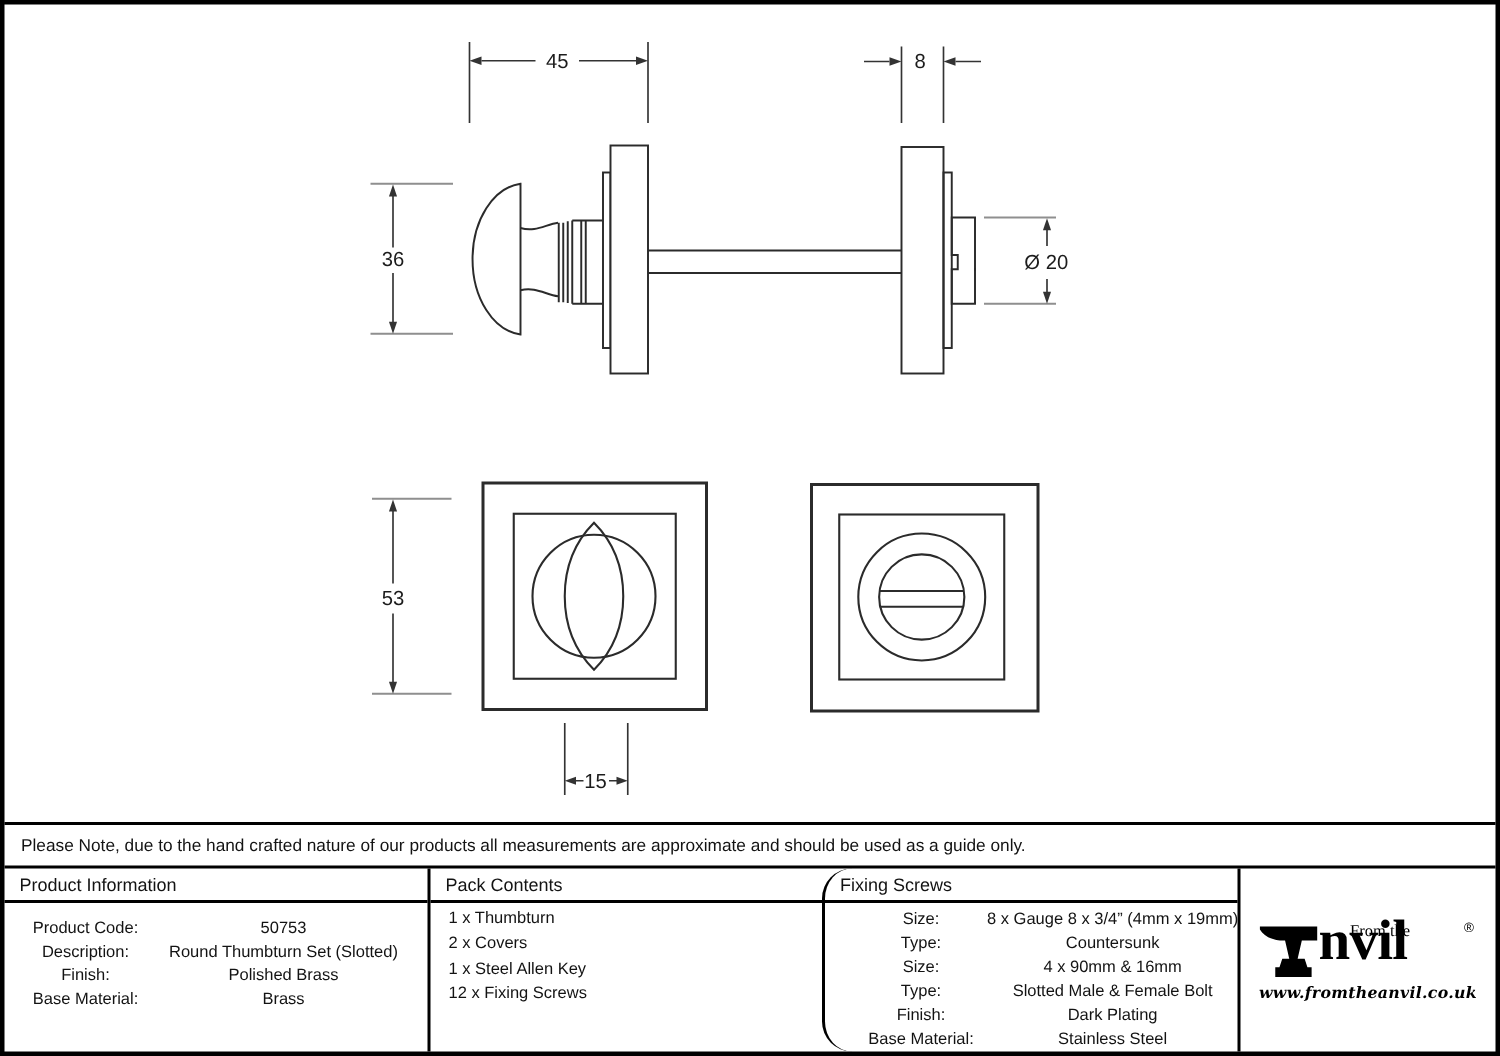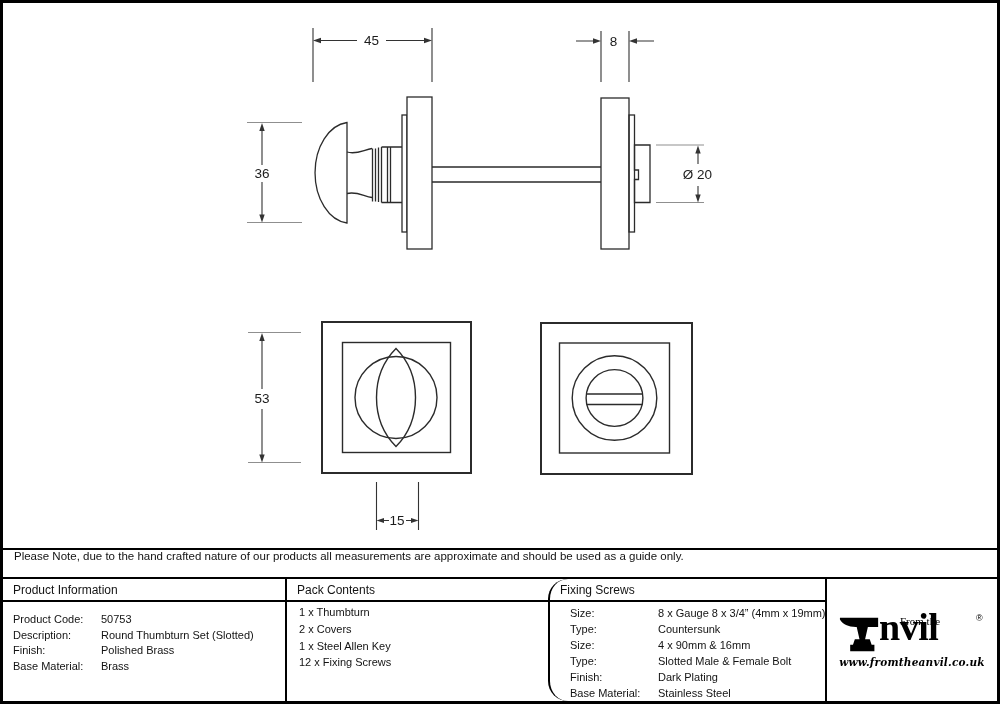--- a/index.html
+++ b/index.html
@@ -6,36 +6,36 @@
   body{
     width:1000px;height:704px;position:relative;background:#fff;
     font-family:"Liberation Sans",sans-serif;color:#131313;overflow:hidden;
   }
   .frame{position:absolute;inset:0;border:3px solid #000;pointer-events:none;z-index:6;}
   svg.drawing{position:absolute;top:0;left:0;font-family:"Liberation Sans",sans-serif;}
   svg.drawing text{fill:#1c1c1c;font-size:13.5px;}
 
   .bottom{position:absolute;left:3px;right:3px;top:548px;bottom:3px;display:flex;flex-direction:column;z-index:2;}
   .note-bar{height:31px;box-sizing:border-box;border-top:2px solid #000;border-bottom:2px solid #000;
-    display:flex;align-items:flex-start;padding:0 11px;font-size:11.5px;}
+    display:flex;align-items:center;padding:0 11px;font-size:11.5px;}
   .tables{flex:1;display:flex;min-height:0;}
   .col{box-sizing:border-box;}
   .col + .col{border-left:2px solid #000;}
   .col1{width:282px;}
   .col2{width:263px;}
   .col3{width:277px;border-radius:20px;}
   .col4{flex:1;display:flex;align-items:center;justify-content:center;}
   .col-header{height:23px;box-sizing:border-box;border-bottom:2px solid #000;
     display:flex;align-items:center;padding:0 10px;font-size:12px;}
   .kv{display:grid;grid-template-columns:88px 1fr;align-content:start;font-size:11px;}
   .body1{padding:10px 8px 0 10px;line-height:15.5px;}
   .body3{padding:3px 4px 0 20px;line-height:16.1px;}
   .body2{padding:2px 8px 0 12px;font-size:11px;line-height:16.8px;}
   .body2 div{white-space:nowrap;}
-  .kv span{white-space:nowrap;}
+  .kv span{white-space:nowrap;text-align:center;}
 
   .logo{position:relative;width:154px;height:60px;}
   .anvil-mark{position:absolute;left:4px;top:6px;width:41px;height:37px;}
   .from-the{position:absolute;left:65px;top:5px;font-family:"Liberation Serif",serif;font-size:11px;color:#000;}
   .nvil{position:absolute;left:44px;top:-5px;font-family:"Liberation Serif",serif;font-size:38px;font-weight:700;color:#000;letter-spacing:-0.5px;}
   .reg{position:absolute;left:141px;top:3px;font-size:9px;color:#000;}
   .url{position:absolute;left:0;top:46px;width:100%;text-align:center;
     font-family:"DejaVu Serif",serif;font-style:italic;font-weight:700;font-size:10.5px;color:#000;letter-spacing:0.2px;}
 </style>
 </head>

